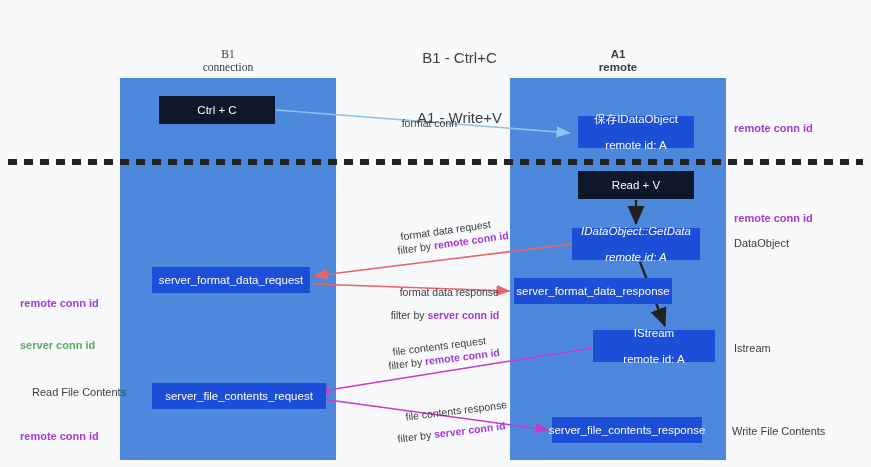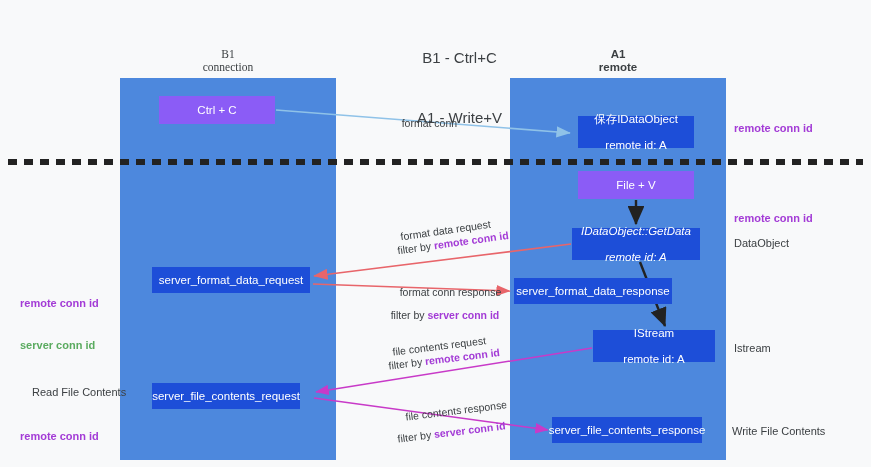--- a/index.html
+++ b/index.html
@@ -35,31 +35,31 @@
   #head-right{left:510px;font-weight:bold;}
 
   
   .node{
     position:absolute;
     display:flex;flex-direction:column;
     align-items:center;justify-content:center;
     color:#ffffff;font-size:11.5px;line-height:14px;
     text-align:center;box-sizing:border-box;
   }
-  .green{background:#8b5cf6;}
+  .green{background:#0f172a;}
   .orange{background:#1d4ed8;gap:12px;}
 
   #n-ctrlc {left:159px; top:96px;  width:116px; height:28px;}
   #n-ctrlv {left:578px; top:171px; width:116px; height:28px;}
   #n-save  {left:578px; top:116px; width:116px; height:32px;}
   #n-getdata{left:572px;top:228px; width:128px; height:32px;font-style:italic;}
   #n-sfdreq{left:152px; top:267px; width:158px; height:26px;}
   #n-sfdres{left:514px; top:278px; width:158px; height:26px;}
   #n-istream{left:593px;top:330px; width:122px; height:32px;}
-  #n-sfcreq{left:152px; top:383px; width:148px; height:26px;}
+  #n-sfcreq{left:152px; top:383px; width:174px; height:26px;}
   #n-sfcres{left:552px; top:417px; width:150px; height:26px;}
 
   
   .side{position:absolute;font-size:11px;line-height:14px;white-space:pre;}
   .purple{color:#a33bd6;font-weight:bold;}
   .green-t{color:#5aab5f;font-weight:bold;}
   .plain{color:#3c4043;}
 
   #lbl-r1{left:734px;top:121px;}
   #lbl-r2{left:734px;top:211px;}
@@ -145,21 +145,21 @@
   <div class="node green" id="n-ctrlc">
     <span>Ctrl + C</span>
   </div>
 
   <div class="node orange" id="n-save">
     <span>保存IDataObject</span>
     <span>remote id: A</span>
   </div>
 
   <div class="node green" id="n-ctrlv">
-    <span>File + V</span>
+    <span>Read + V</span>
   </div>
 
   <div class="node orange" id="n-getdata">
     <span>IDataObject::GetData</span>
     <span>remote id: A</span>
   </div>
 
   <div class="node orange" id="n-sfdres">
     <span>server_format_data_response</span>
   </div>
@@ -186,21 +186,21 @@
   </div>
 
   <div class="cap rot-a" id="cap2">
     <span>format data request</span>
   </div>
   <div class="cap rot-a" id="cap3">
     <span>filter by </span><span class="hi purple">remote conn id</span>
   </div>
 
   <div class="cap" id="cap4">
-    <span>format conn response</span>
+    <span>format data response</span>
   </div>
   <div class="cap" id="cap5">
     <span>filter by </span><span class="hi purple">server conn id</span>
   </div>
 
   <div class="cap rot-b" id="cap6">
     <span>file contents request</span>
   </div>
   <div class="cap rot-b" id="cap7">
     <span>filter by </span><span class="hi purple">remote conn id</span>

